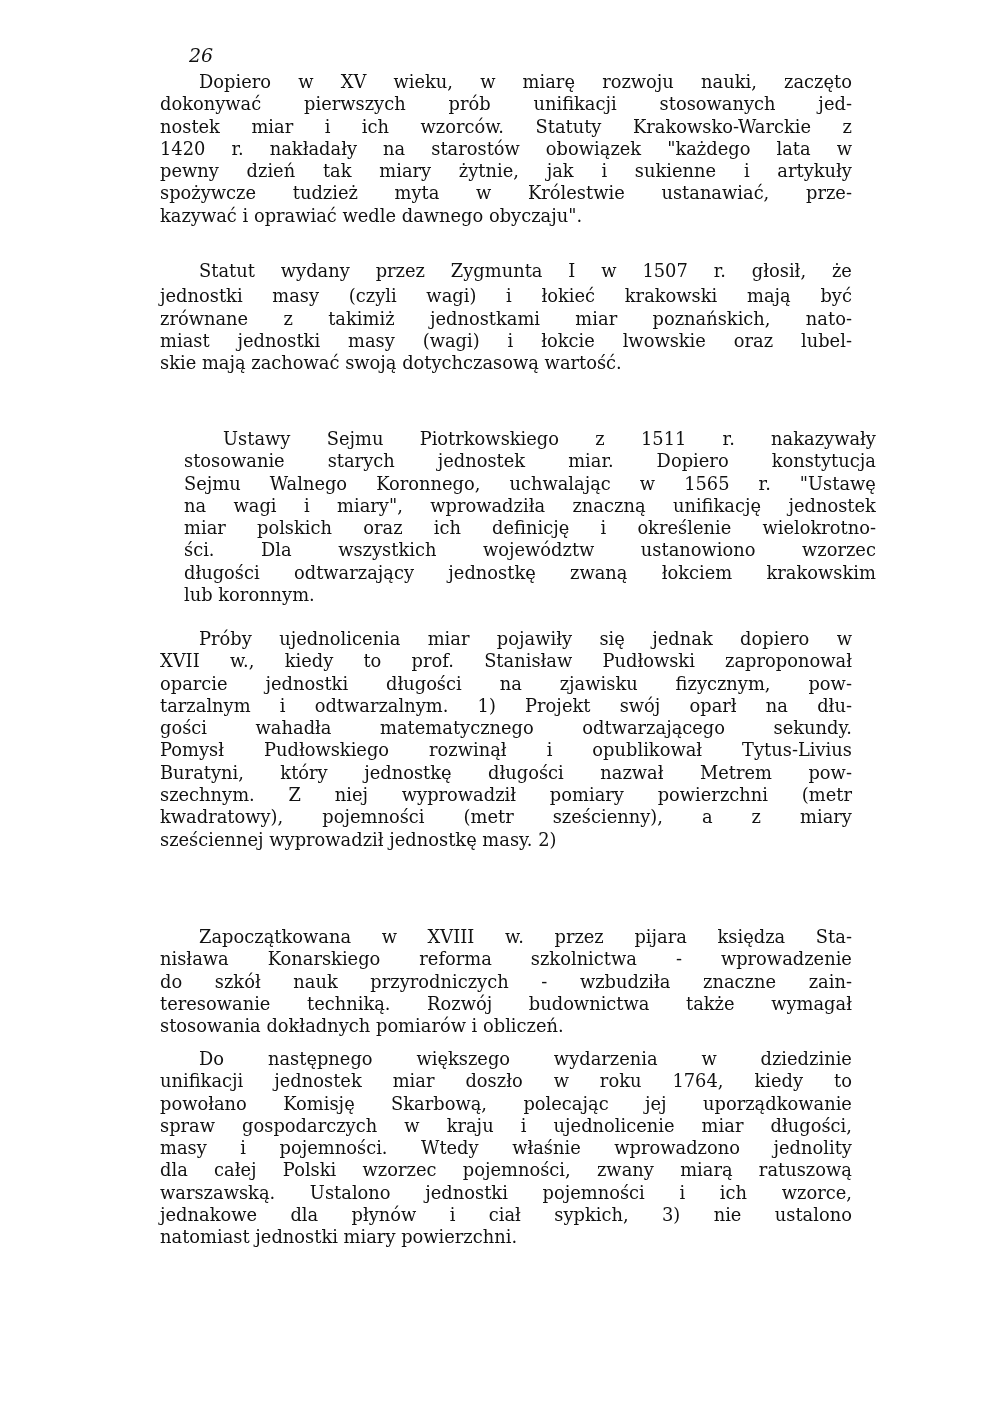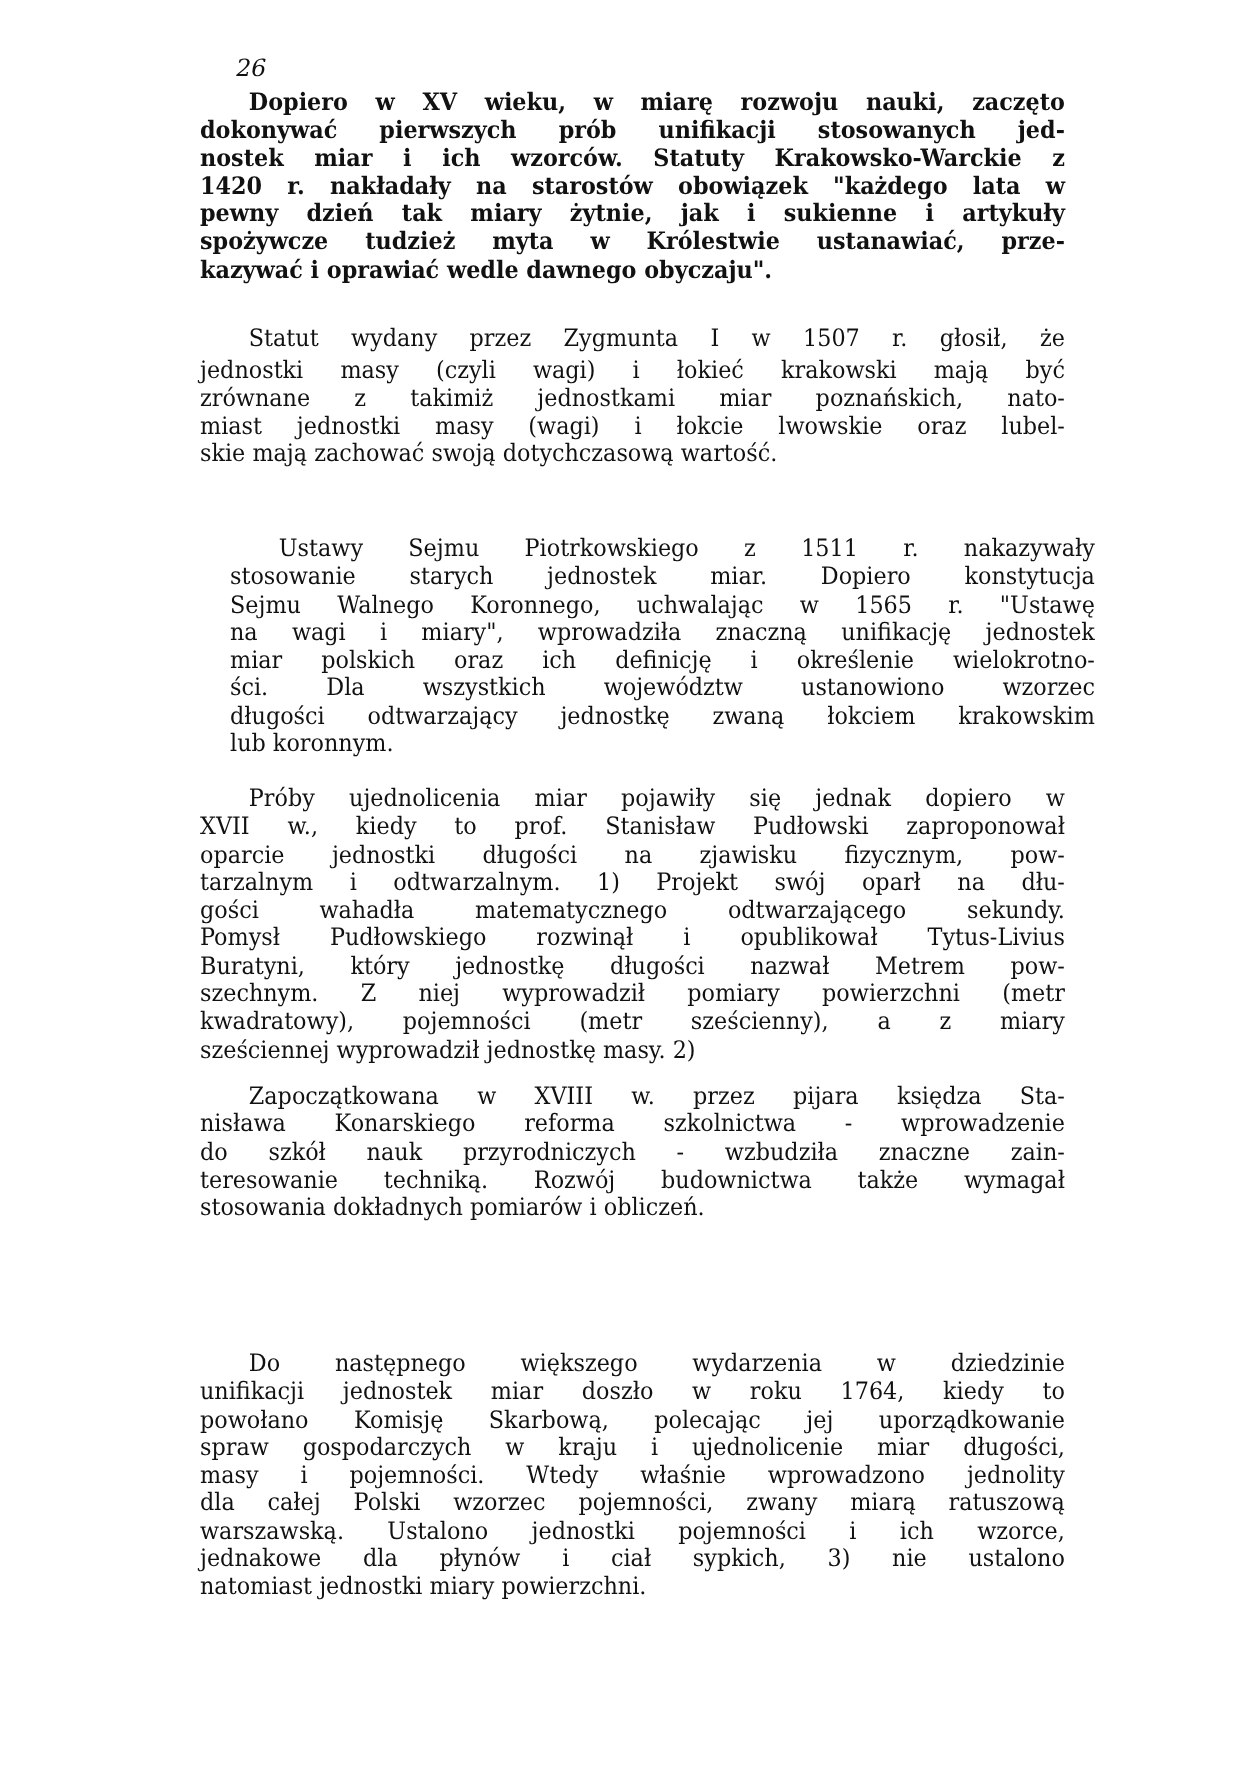--- a/index.html
+++ b/index.html
@@ -48,21 +48,21 @@
       padding-left: 42px;
       box-sizing: border-box;
     }
   </style>
 </head>
 <body>
 
 <div>
   <div class="page-number">26</div>
 
-  <div class="para" style="top:71px;font-weight:bold;">
+  <div class="para" style="top:71px;">
     <span class="line indent">Dopiero w XV wieku, w miarę rozwoju nauki, zaczęto</span>
     <span class="line">dokonywać pierwszych prób unifikacji stosowanych jed-</span>
     <span class="line">nostek miar i ich wzorców. Statuty Krakowsko-Warckie z</span>
     <span class="line">1420 r. nakładały na starostów obowiązek "każdego lata w</span>
     <span class="line">pewny dzień tak miary żytnie, jak i sukienne i artykuły</span>
     <span class="line">spożywcze tudzież myta w Królestwie ustanawiać, prze-</span>
     <span class="line last">kazywać i oprawiać wedle dawnego obyczaju".</span>
   </div>
 
   <div class="para" style="top:260px;">
@@ -90,29 +90,29 @@
     <span class="line">oparcie jednostki długości na zjawisku fizycznym, pow-</span>
     <span class="line">tarzalnym i odtwarzalnym. 1) Projekt swój oparł na dłu-</span>
     <span class="line">gości wahadła matematycznego odtwarzającego sekundy.</span>
     <span class="line">Pomysł Pudłowskiego rozwinął i opublikował Tytus-Livius</span>
     <span class="line">Buratyni, który jednostkę długości nazwał Metrem pow-</span>
     <span class="line">szechnym. Z niej wyprowadził pomiary powierzchni (metr</span>
     <span class="line">kwadratowy), pojemności (metr sześcienny), a z miary</span>
     <span class="line last">sześciennej wyprowadził jednostkę masy. 2)</span>
   </div>
 
-  <div class="para" style="top:866px;">
+  <div class="para" style="top:926px;">
     <span class="line indent">Zapoczątkowana w XVIII w. przez pijara księdza Sta-</span>
     <span class="line">nisława Konarskiego reforma szkolnictwa - wprowadzenie</span>
     <span class="line">do szkół nauk przyrodniczych - wzbudziła znaczne zain-</span>
     <span class="line">teresowanie techniką. Rozwój budownictwa także wymagał</span>
     <span class="line last">stosowania dokładnych pomiarów i obliczeń.</span>
   </div>
 
-  <div class="para" style="top:1080px;">
+  <div class="para" style="top:1048px;">
     <span class="line indent">Do następnego większego wydarzenia w dziedzinie</span>
     <span class="line">unifikacji jednostek miar doszło w roku 1764, kiedy to</span>
     <span class="line">powołano Komisję Skarbową, polecając jej uporządkowanie</span>
     <span class="line">spraw gospodarczych w kraju i ujednolicenie miar długości,</span>
     <span class="line">masy i pojemności. Wtedy właśnie wprowadzono jednolity</span>
     <span class="line">dla całej Polski wzorzec pojemności, zwany miarą ratuszową</span>
     <span class="line">warszawską. Ustalono jednostki pojemności i ich wzorce,</span>
     <span class="line">jednakowe dla płynów i ciał sypkich, 3) nie ustalono</span>
     <span class="line last">natomiast jednostki miary powierzchni.</span>
   </div>

